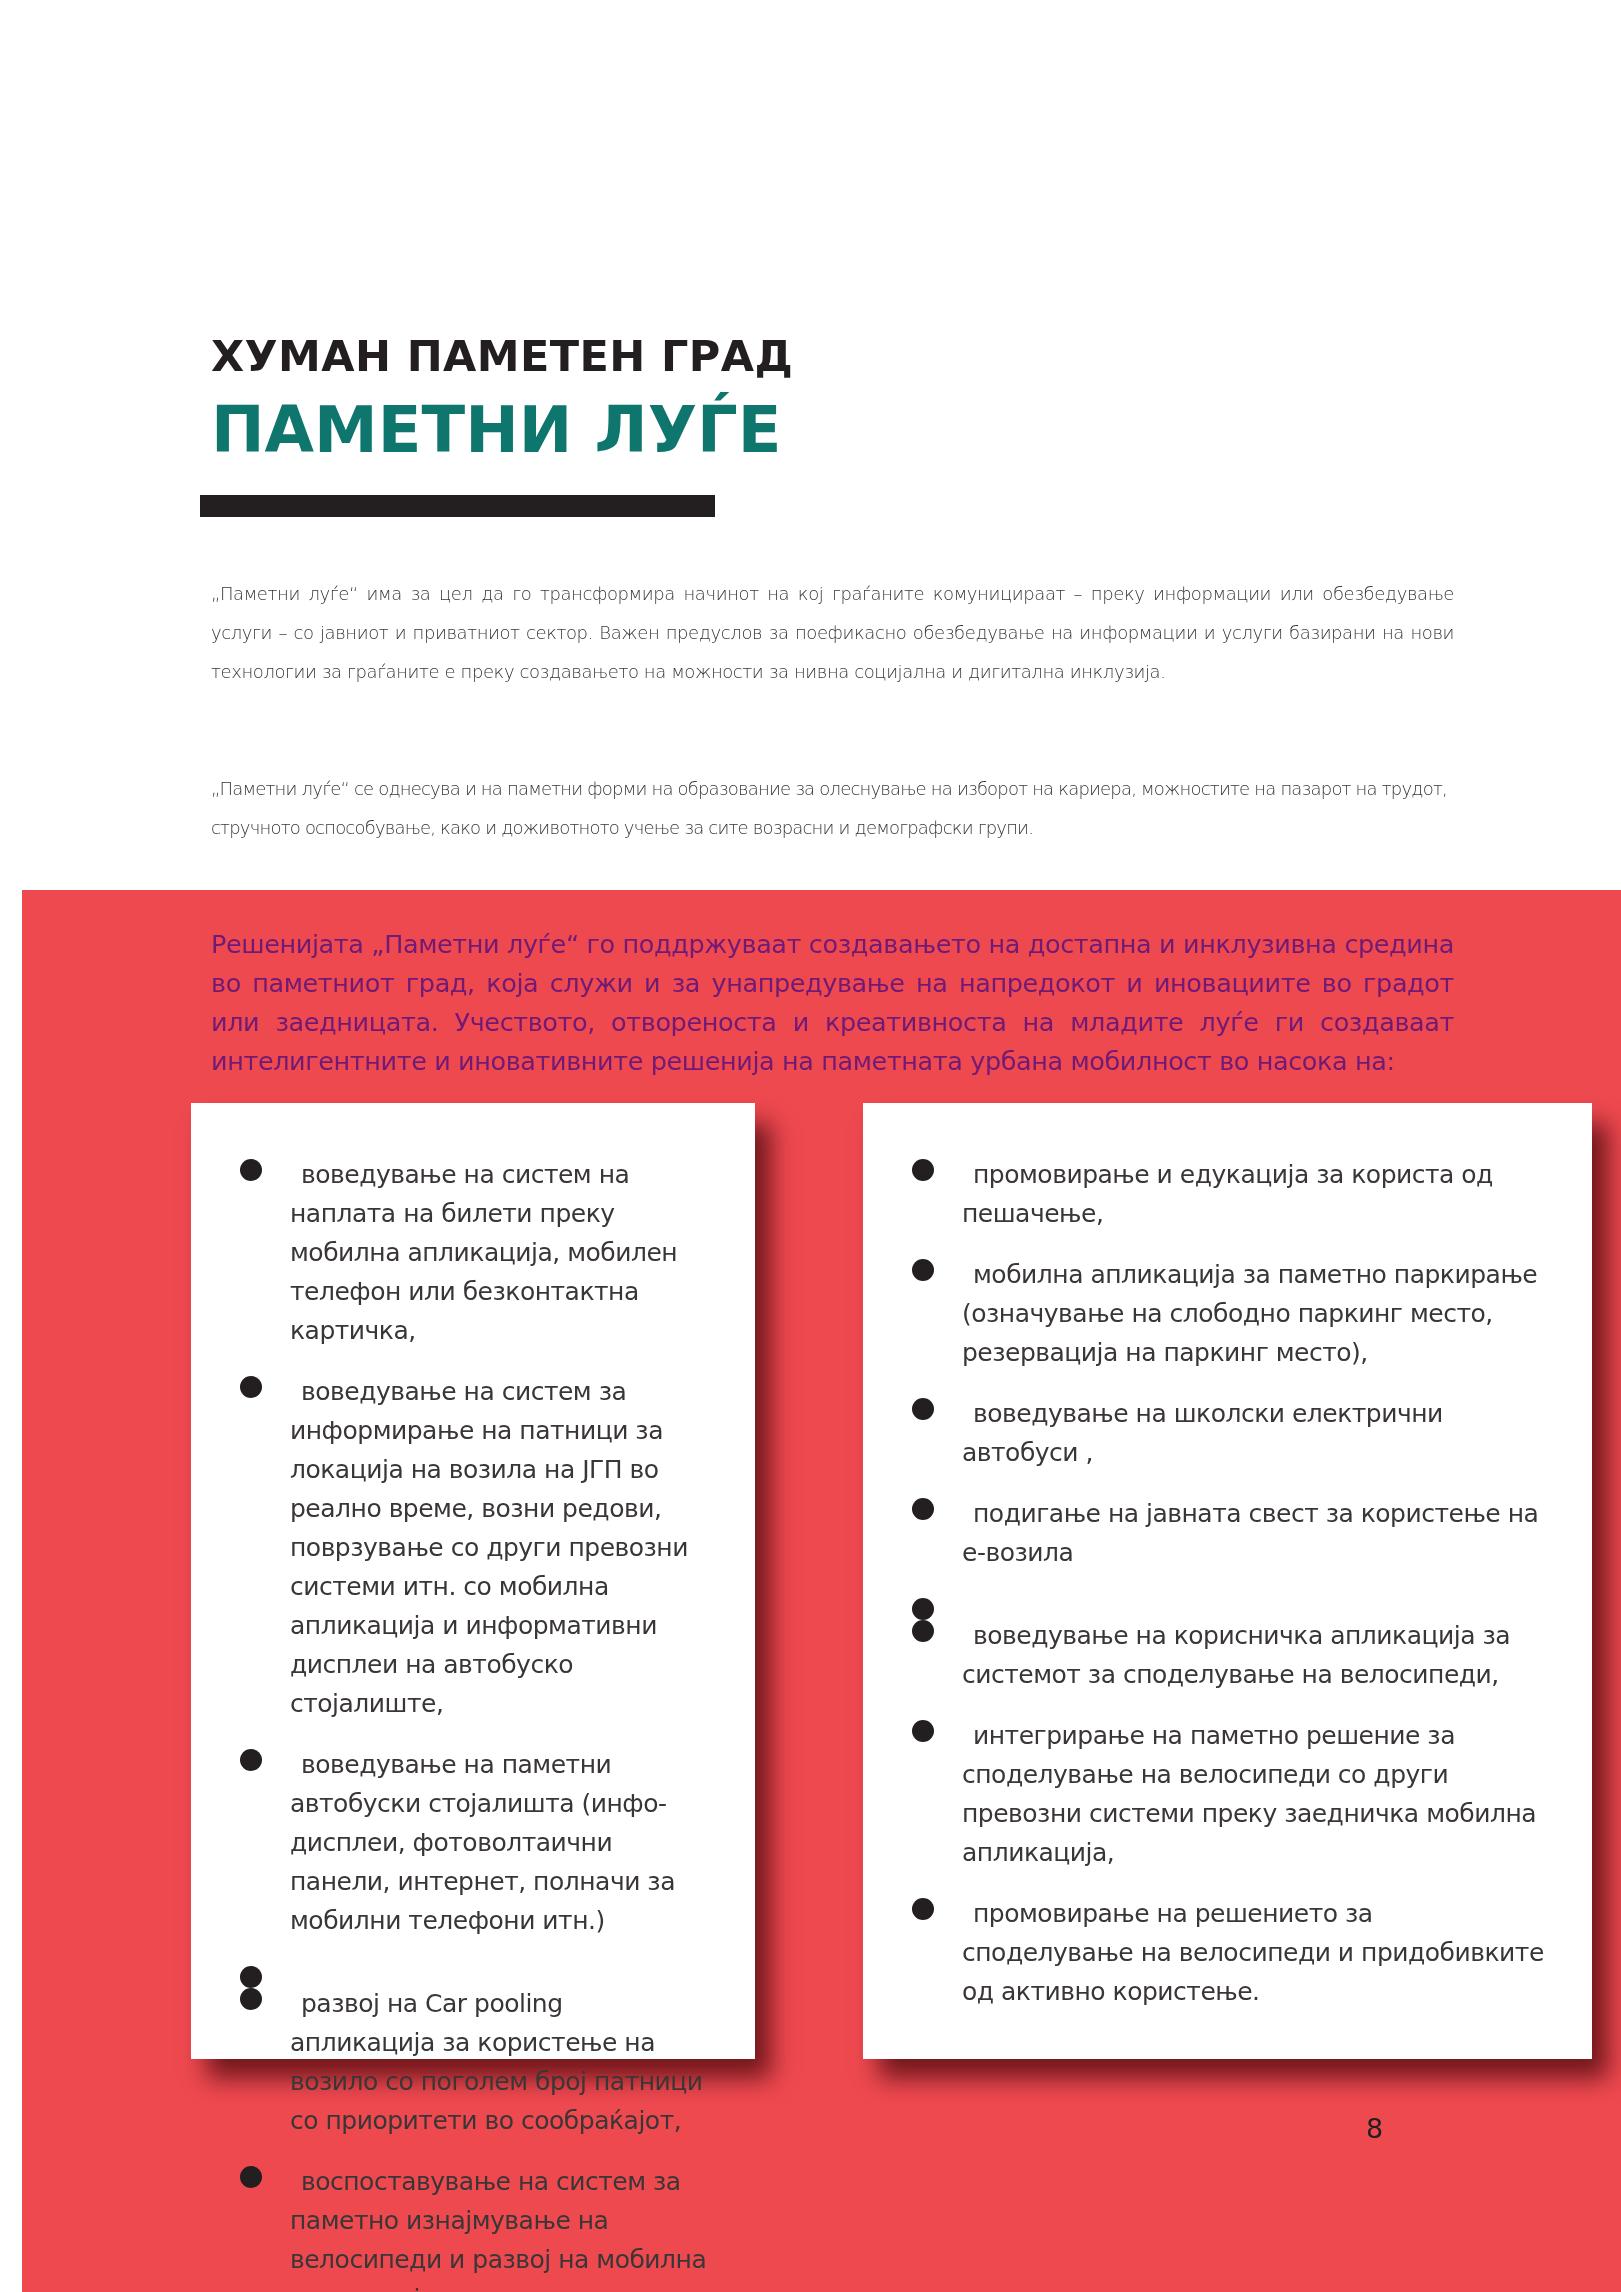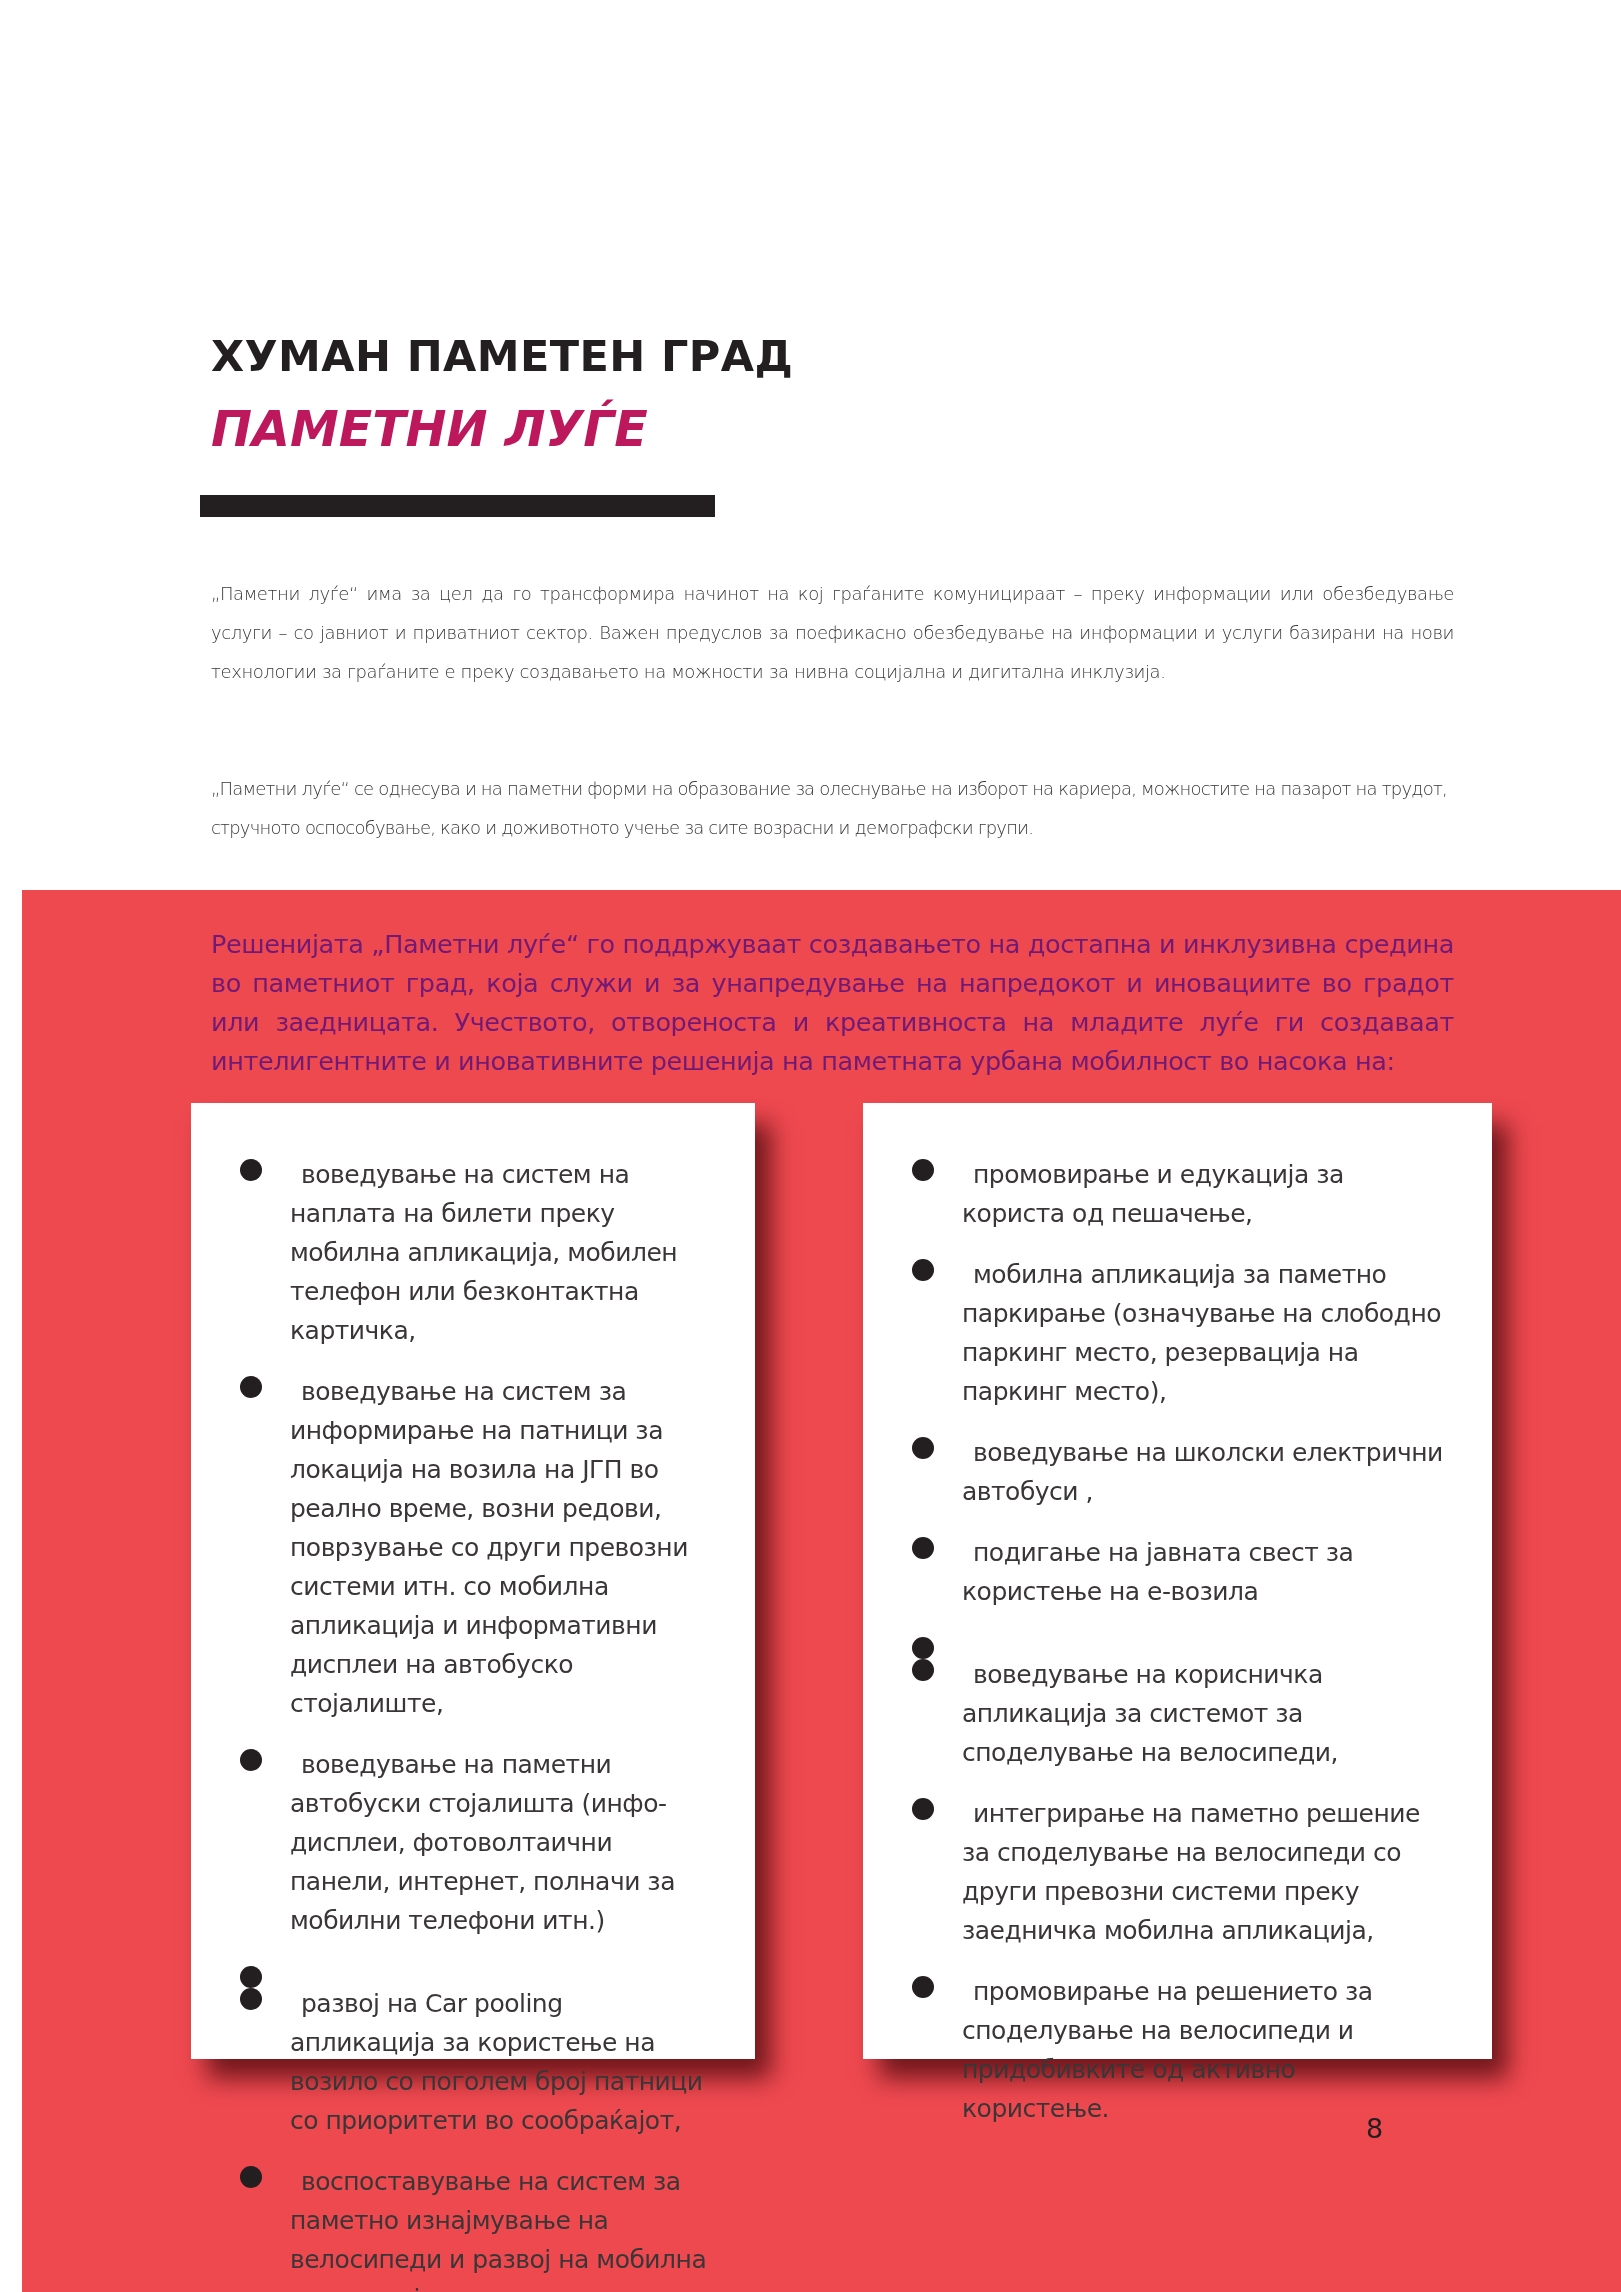--- a/index.html
+++ b/index.html
@@ -19,25 +19,24 @@
     font-size: 43px;
     line-height: 50px;
     color: #231f20;
     letter-spacing: 0.4px;
     white-space: nowrap;
   }
   .title {
     position: absolute; left: 178px; top: 365px;
     font-family: "DejaVu Sans", sans-serif;
     font-weight: bold;
-    font-size: 49px;
+    font-size: 64px;
     line-height: 64px;
-    color: #be185d;
+    color: #0f766e;
     white-space: nowrap;
-    font-style: italic;
   }
   .rule {
     position: absolute; left: 178px; top: 473px;
     width: 515px; height: 11.6px;
     background: #231f20;
   }
 
   .intro {
     position: absolute; left: 178px; width: 1265px;
     font-family: "DejaVu Sans", sans-serif;
@@ -65,21 +64,21 @@
     text-align: justify;
     letter-spacing: -0.4px;
   }
 
   .card {
     position: absolute; top: 1081px; height: 956px;
     background: #ffffff;
     box-shadow: 16px 19.7px 23px rgba(90, 15, 20, 0.85);
   }
   .card.left  { left: 169px; width: 564px; }
-  .card.right { left: 841px; width: 629px; }
+  .card.right { left: 841px; width: 729px; }
 
   .bullets {
     list-style: none;
     position: absolute; top: 30px; left: 25px; right: 21.5px;
   }
   .bullets li {
     position: relative;
     padding-left: 63px;
     font-family: "DejaVu Sans", sans-serif;
     font-size: 25px;

